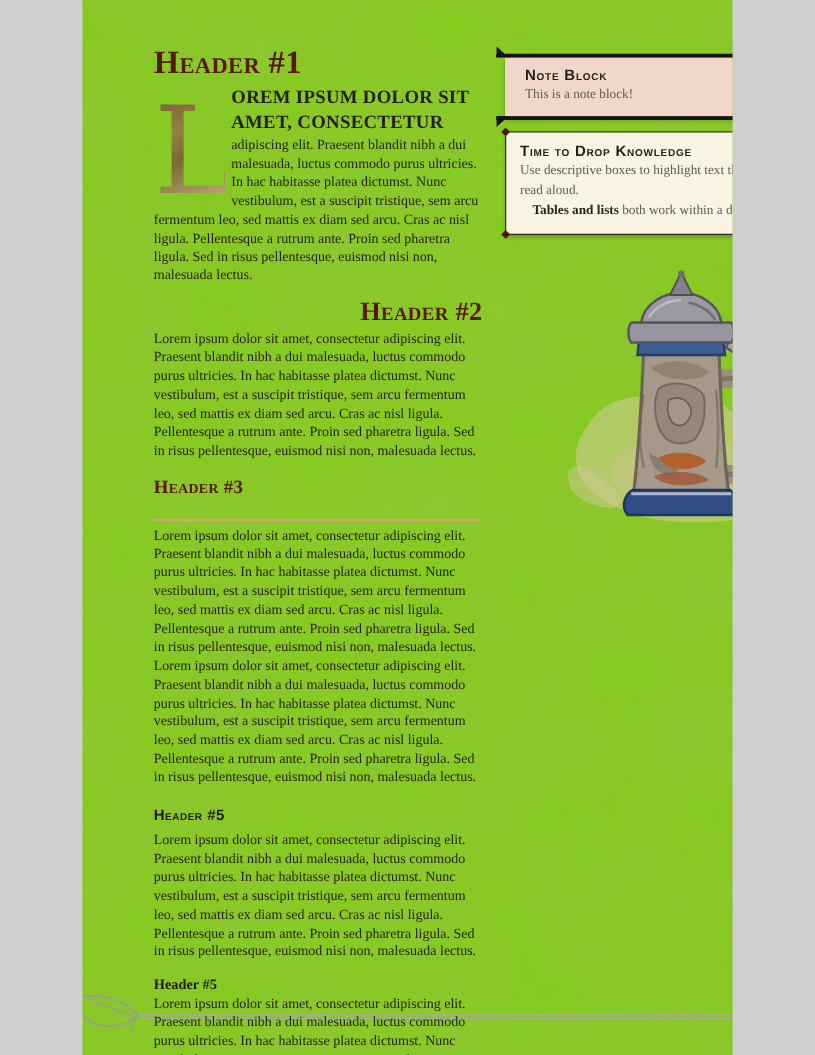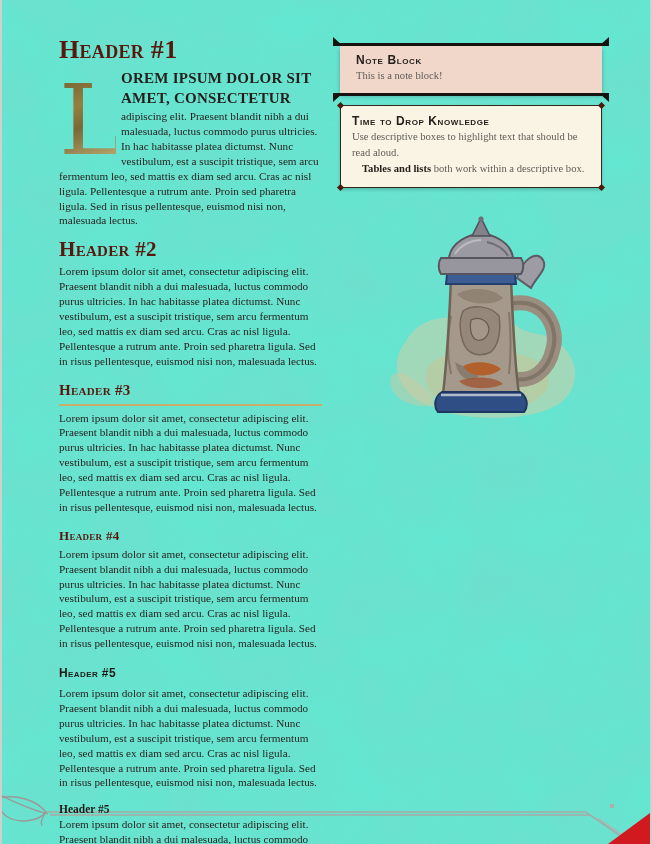--- a/index.html
+++ b/index.html
@@ -1,21 +1,21 @@
 <!DOCTYPE html>
 <html><head>
 <meta charset="utf-8">
 <style>
   * { box-sizing: border-box; margin: 0; padding: 0; }
   html,body { background:#cfcfcd; }
   .page {
     position: relative;
-    width: 648px; height: 844px;
+    width: 520px; height: 844px;
     margin: 0 auto;
-    background: #5eead4;
+    background: #84cc16;
     overflow: hidden;
     font-family: "Liberation Serif", serif;
     color: #241f1c;
   }
   svg.grain {
     position:absolute; inset:0; pointer-events:none; z-index:0;
   }
   .columns {
     position: absolute; left: 57px; top: 36px; width: 543px;
     display: flex; gap: 18px; z-index: 2;
@@ -24,22 +24,22 @@
   .col.right { width: 262px; }
 
   h1,h2,h3,h4 {
     font-family: "Liberation Serif", serif;
     font-variant: small-caps;
     color: #58180d;
     font-weight: 700;
     letter-spacing: 0.3px;
   }
   h1 { font-size: 26px; line-height: 1.05; margin: 0 0 6px 0; }
-  h2 { font-size: 21px; line-height: 1.05; margin: 10px 0 4px 0; }
-  h3 { font-size: 15px; margin: 13px 0 5px 0; padding-bottom: 5px;
+  h2 { font-size: 21px; line-height: 1.05; margin: 10px 0 4px 0; text-align: right; }
+  h3 { font-size: 15px; margin: 13px 0 5px 0; padding-bottom: 16px;
        border-bottom: 2px solid #c9ad6a; }
   h4 { font-size: 13px; margin: 13px 0 3px 0; }
   h5 { font-family: "Liberation Sans", sans-serif;
        font-variant: small-caps; font-weight: 600;
        font-size: 12px; color: #1d1c19; margin: 15px 0 6px 0; letter-spacing:.4px;}
   h6 { font-family: "Liberation Serif", serif; font-weight: 700;
        font-size: 11.5px; color: #1d1c19; margin: 13px 0 2px 0; }
 
   p.body-text {
     font-size: 11.2px; line-height: 1.33; text-align: left;
@@ -143,21 +143,20 @@
       <p class="body-text">
         <span class="dropcap">L</span><span class="lead-caps">OREM IPSUM DOLOR SIT AMET, CONSECTETUR</span><span> adipiscing elit. Praesent blandit nibh a dui malesuada, luctus commodo purus ultricies. In hac habitasse platea dictumst. Nunc vestibulum, est a suscipit tristique, sem arcu fermentum leo, sed mattis ex diam sed arcu. Cras ac nisl ligula. Pellentesque a rutrum ante. Proin sed pharetra ligula. Sed in risus pellentesque, euismod nisi non, malesuada lectus.</span>
       </p>
 
       <h2>Header #2</h2>
       <p class="body-text">Lorem ipsum dolor sit amet, consectetur adipiscing elit. Praesent blandit nibh a dui malesuada, luctus commodo purus ultricies. In hac habitasse platea dictumst. Nunc vestibulum, est a suscipit tristique, sem arcu fermentum leo, sed mattis ex diam sed arcu. Cras ac nisl ligula. Pellentesque a rutrum ante. Proin sed pharetra ligula. Sed in risus pellentesque, euismod nisi non, malesuada lectus.</p>
 
       <h3>Header #3</h3>
       <p class="body-text">Lorem ipsum dolor sit amet, consectetur adipiscing elit. Praesent blandit nibh a dui malesuada, luctus commodo purus ultricies. In hac habitasse platea dictumst. Nunc vestibulum, est a suscipit tristique, sem arcu fermentum leo, sed mattis ex diam sed arcu. Cras ac nisl ligula. Pellentesque a rutrum ante. Proin sed pharetra ligula. Sed in risus pellentesque, euismod nisi non, malesuada lectus.</p>
 
-      <h4>Header #4</h4>
       <p class="body-text">Lorem ipsum dolor sit amet, consectetur adipiscing elit. Praesent blandit nibh a dui malesuada, luctus commodo purus ultricies. In hac habitasse platea dictumst. Nunc vestibulum, est a suscipit tristique, sem arcu fermentum leo, sed mattis ex diam sed arcu. Cras ac nisl ligula. Pellentesque a rutrum ante. Proin sed pharetra ligula. Sed in risus pellentesque, euismod nisi non, malesuada lectus.</p>
 
       <h5>Header #5</h5>
       <p class="body-text">Lorem ipsum dolor sit amet, consectetur adipiscing elit. Praesent blandit nibh a dui malesuada, luctus commodo purus ultricies. In hac habitasse platea dictumst. Nunc vestibulum, est a suscipit tristique, sem arcu fermentum leo, sed mattis ex diam sed arcu. Cras ac nisl ligula. Pellentesque a rutrum ante. Proin sed pharetra ligula. Sed in risus pellentesque, euismod nisi non, malesuada lectus.</p>
 
       <h6>Header #5</h6>
       <p class="body-text">Lorem ipsum dolor sit amet, consectetur adipiscing elit. Praesent blandit nibh a dui malesuada, luctus commodo purus ultricies. In hac habitasse platea dictumst. Nunc vestibulum, est a suscipit tristique, sem arcu fermentum</p>
     </div>
 
     <div class="col right">

